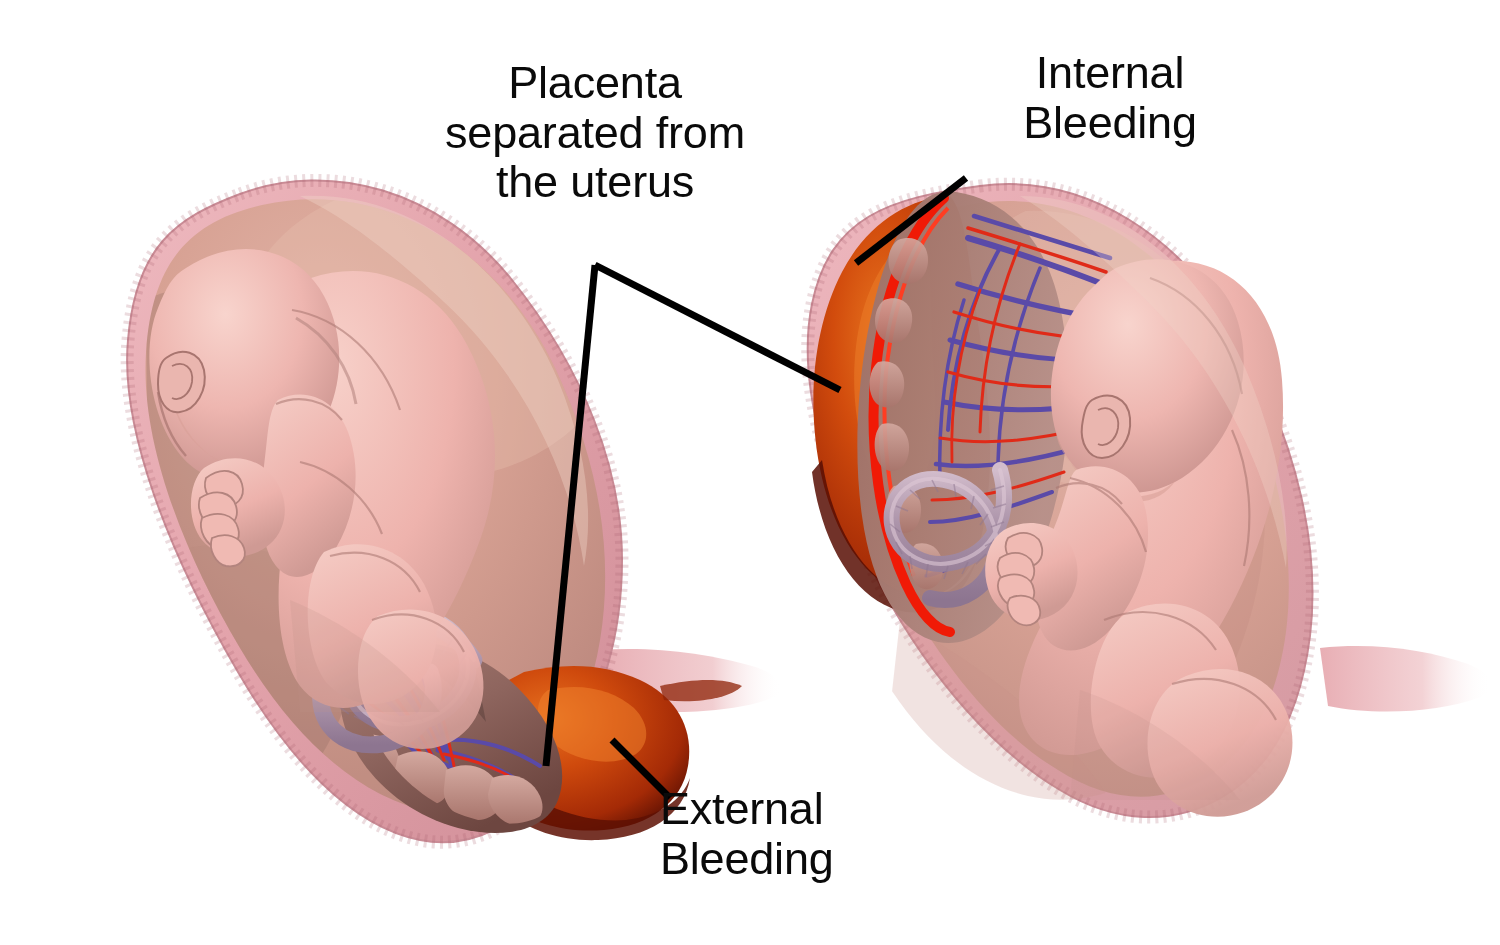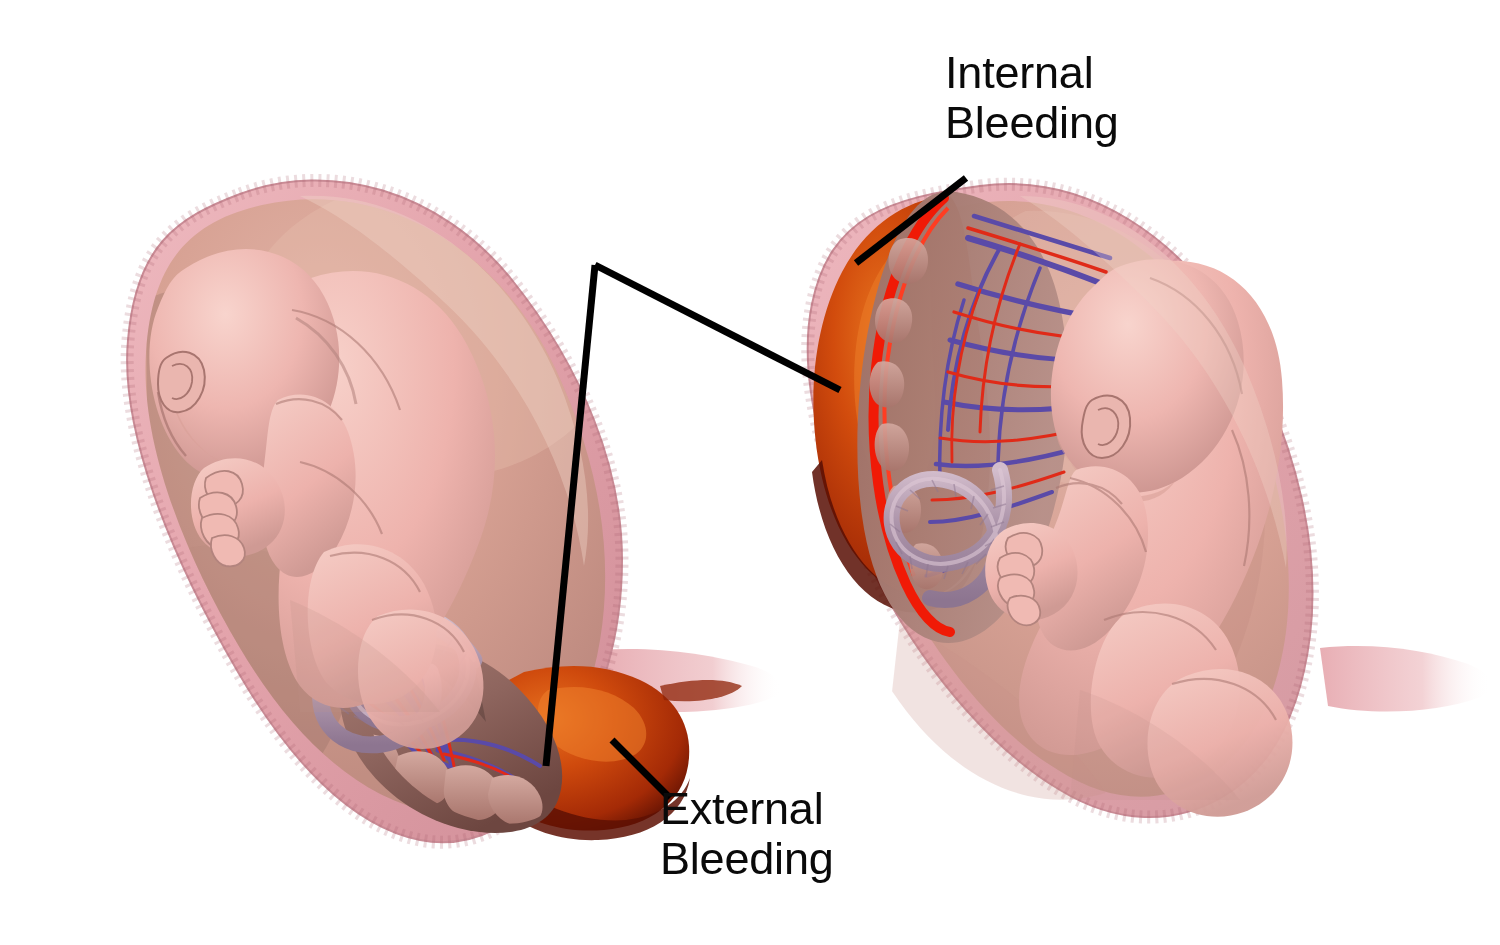--- a/index.html
+++ b/index.html
@@ -3,21 +3,21 @@
 <meta charset="utf-8">
 <style>
   html,body{margin:0;padding:0;background:#fff;}
   body{width:1500px;height:945px;overflow:hidden;
        font-family:"Liberation Sans","DejaVu Sans",sans-serif;}
   #stage{position:relative;width:1500px;height:945px;background:#ffffff;}
   svg.figure{position:absolute;left:0;top:0;width:1500px;height:945px;}
   .label{position:absolute;color:#0a0a0a;font-weight:400;line-height:1.10;
          letter-spacing:-0.2px;white-space:pre-line;}
   #label-placenta{left:380px;top:58px;width:430px;text-align:center;font-size:45px;}
-  #label-internal{left:945px;top:48px;width:330px;font-size:45px;}
+  #label-internal{left:945px;top:48px;width:330px;text-align:center;font-size:45px;}
   #label-external{left:660px;top:772px;width:330px;text-align:left;font-size:45px;margin-top:12px;}
 </style>
 </head>
 <body>
 
 <div id="stage">
 
   <svg class="figure" viewBox="0 0 1500 945">
     <defs>
 
@@ -460,20 +460,23 @@
       <polyline points="595,265 546,766" stroke-width="7"></polyline>
 
       <polyline points="595,265 840,390" stroke-width="7"></polyline>
 
       <line x1="966" y1="178" x2="856" y2="263" stroke-width="7"></line>
 
       <line x1="612" y1="740" x2="670" y2="798" stroke-width="7"></line>
     </g>
   </svg>
 
+  <div class="label" id="label-placenta">Placenta
+separated from
+the uterus</div>
 
   <div class="label" id="label-internal">Internal
 Bleeding</div>
 
   <div class="label" id="label-external">External
 Bleeding</div>
 
 </div>
 
 </body></html>

